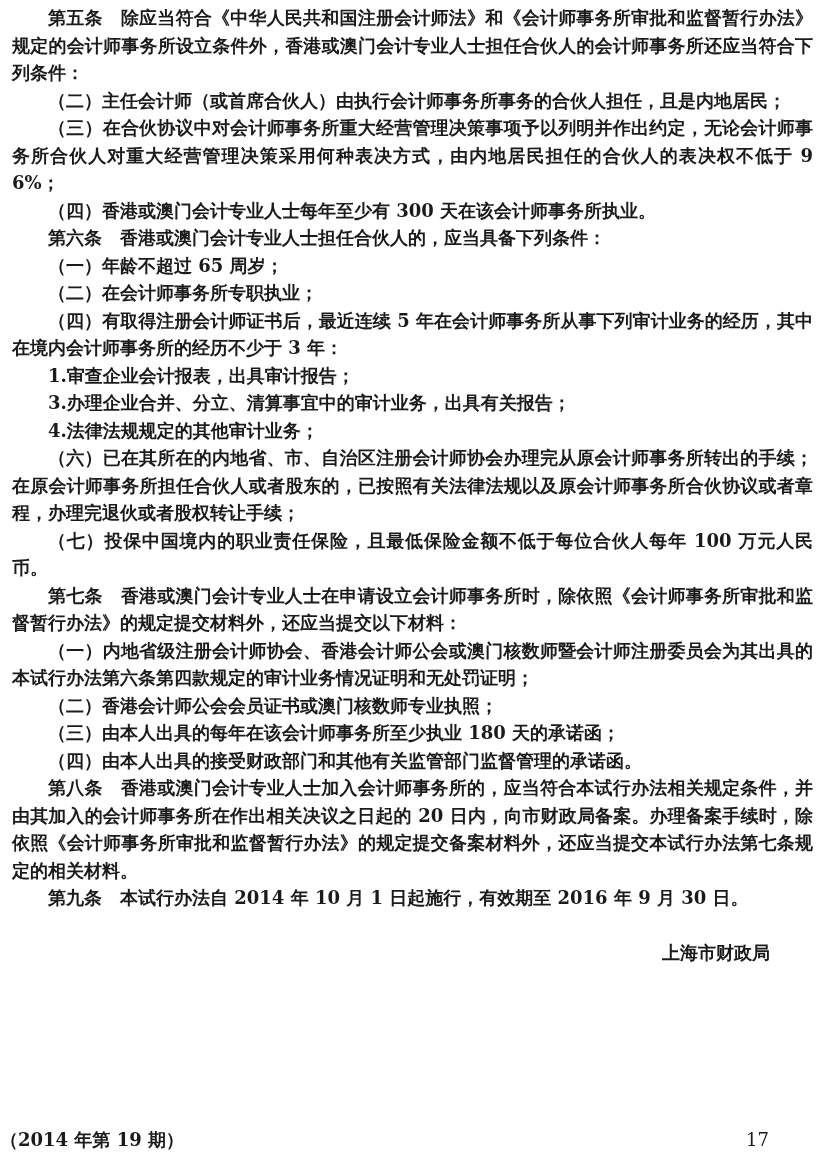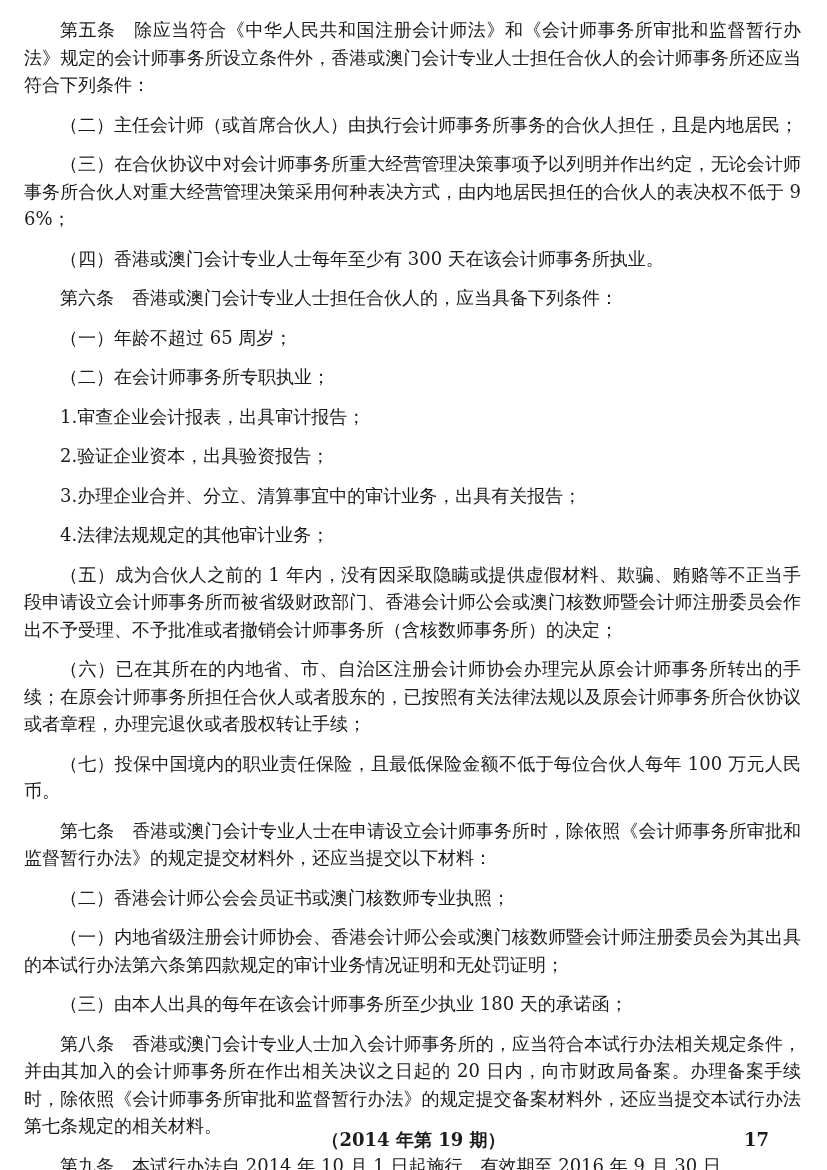--- a/index.html
+++ b/index.html
@@ -15,25 +15,25 @@
     font-family: "DejaVu Serif", "Liberation Serif", serif;
     color: #1b1b1b;
   }
   .page {
     position: absolute;
     left: 12px;
     top: 4px;
     width: 801px;
   }
   .doc-body p.para {
-    margin: 12px;
+    margin: 0;
     padding: 0;
     font-size: 18px;
     line-height: 27.5px;
-    font-weight: normal;
+    font-weight: bold;
     text-align: justify;
     text-indent: 2em;
     letter-spacing: 0;
     word-break: break-all;
   }
   .signature {
     margin-top: 27px;
     text-align: right;
     padding-right: 43px;
   }
@@ -46,58 +46,57 @@
     position: absolute;
     left: 0;
     top: 1126px;
     width: 827px;
     height: 28px;
   }
   .footer .issue {
     position: absolute;
     left: 0;
     width: 827px;
-    text-align: center;
     font-size: 18px;
     line-height: 28px;
     font-weight: bold;
   }
   .footer .pagenum {
     position: absolute;
     right: 58px;
     top: 0;
     font-size: 18px;
     line-height: 28px;
-    font-weight: bold;
+    font-weight: normal;
   }
 </style>
 </head>
 <body>
 
 <div class="page">
   <div class="doc-body">
 
   <p class="para">第五条　除应当符合《中华人民共和国注册会计师法》和《会计师事务所审批和监督暂行办法》规定的会计师事务所设立条件外，香港或澳门会计专业人士担任合伙人的会计师事务所还应当符合下列条件：</p>
       <p class="para">（二）主任会计师（或首席合伙人）由执行会计师事务所事务的合伙人担任，且是内地居民；</p>
       <p class="para">（三）在合伙协议中对会计师事务所重大经营管理决策事项予以列明并作出约定，无论会计师事务所合伙人对重大经营管理决策采用何种表决方式，由内地居民担任的合伙人的表决权不低于 96%；</p>
       <p class="para">（四）香港或澳门会计专业人士每年至少有 300 天在该会计师事务所执业。</p>
       <p class="para">第六条　香港或澳门会计专业人士担任合伙人的，应当具备下列条件：</p>
       <p class="para">（一）年龄不超过 65 周岁；</p>
       <p class="para">（二）在会计师事务所专职执业；</p>
+      <p class="para">（四）有取得注册会计师证书后，最近连续 5 年在会计师事务所从事下列审计业务的经历，其中在境内会计师事务所的经历不少于 3 年：</p>
       <p class="para">1.审查企业会计报表，出具审计报告；</p>
-      <p class="para">2.验证企业资本，出具验资报告；</p>
       <p class="para">3.办理企业合并、分立、清算事宜中的审计业务，出具有关报告；</p>
       <p class="para">4.法律法规规定的其他审计业务；</p>
-      <p class="para">（五）成为合伙人之前的 1 年内，没有因采取隐瞒或提供虚假材料、欺骗、贿赂等不正当手段申请设立会计师事务所而被省级财政部门、香港会计师公会或澳门核数师暨会计师注册委员会作出不予受理、不予批准或者撤销会计师事务所（含核数师事务所）的决定；</p>
       <p class="para">（六）已在其所在的内地省、市、自治区注册会计师协会办理完从原会计师事务所转出的手续；在原会计师事务所担任合伙人或者股东的，已按照有关法律法规以及原会计师事务所合伙协议或者章程，办理完退伙或者股权转让手续；</p>
       <p class="para">（七）投保中国境内的职业责任保险，且最低保险金额不低于每位合伙人每年 100 万元人民币。</p>
       <p class="para">第七条　香港或澳门会计专业人士在申请设立会计师事务所时，除依照《会计师事务所审批和监督暂行办法》的规定提交材料外，还应当提交以下材料：</p>
+      <p class="para">（一）内地省级注册会计师协会、香港会计师公会或澳门核数师暨会计师注册委员会为其出具的本试行办法第六条第四款规定的审计业务情况证明和无处罚证明；</p>
       <p class="para">（二）香港会计师公会会员证书或澳门核数师专业执照；</p>
-      <p class="para">（一）内地省级注册会计师协会、香港会计师公会或澳门核数师暨会计师注册委员会为其出具的本试行办法第六条第四款规定的审计业务情况证明和无处罚证明；</p>
       <p class="para">（三）由本人出具的每年在该会计师事务所至少执业 180 天的承诺函；</p>
+      <p class="para">（四）由本人出具的接受财政部门和其他有关监管部门监督管理的承诺函。</p>
       <p class="para">第八条　香港或澳门会计专业人士加入会计师事务所的，应当符合本试行办法相关规定条件，并由其加入的会计师事务所在作出相关决议之日起的 20 日内，向市财政局备案。办理备案手续时，除依照《会计师事务所审批和监督暂行办法》的规定提交备案材料外，还应当提交本试行办法第七条规定的相关材料。</p>
       <p class="para">第九条　本试行办法自 2014 年 10 月 1 日起施行，有效期至 2016 年 9 月 30 日。</p>
     </div>
   <div class="signature">
     <div>上海市财政局</div>
 
   </div>
 </div>
 
 <div class="footer">

